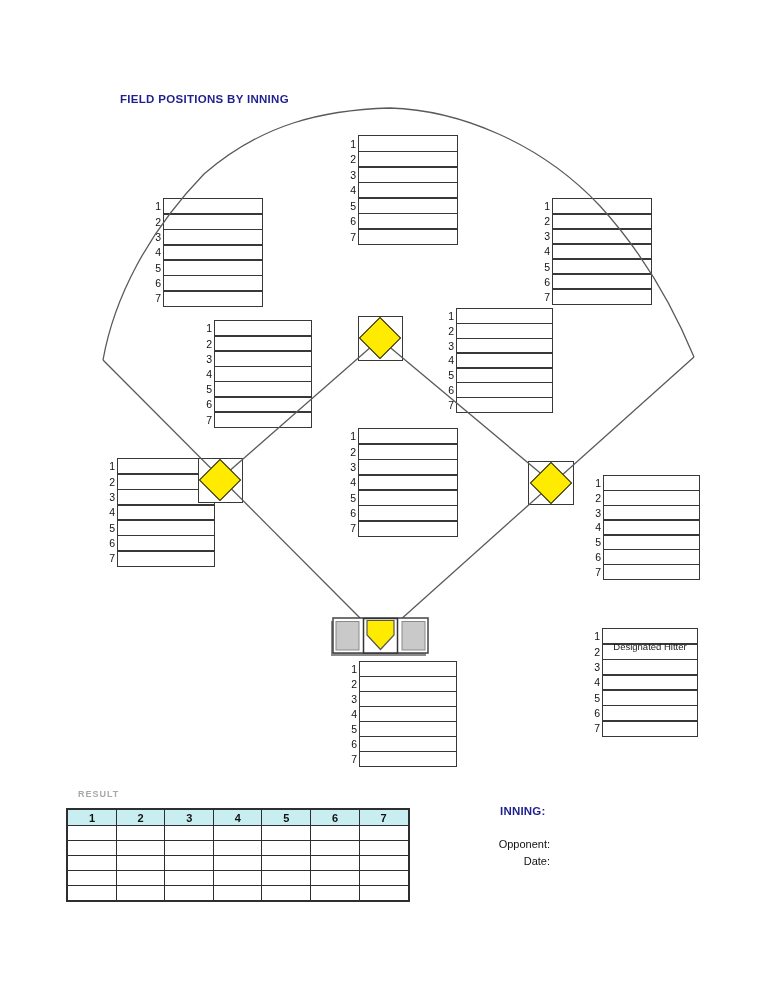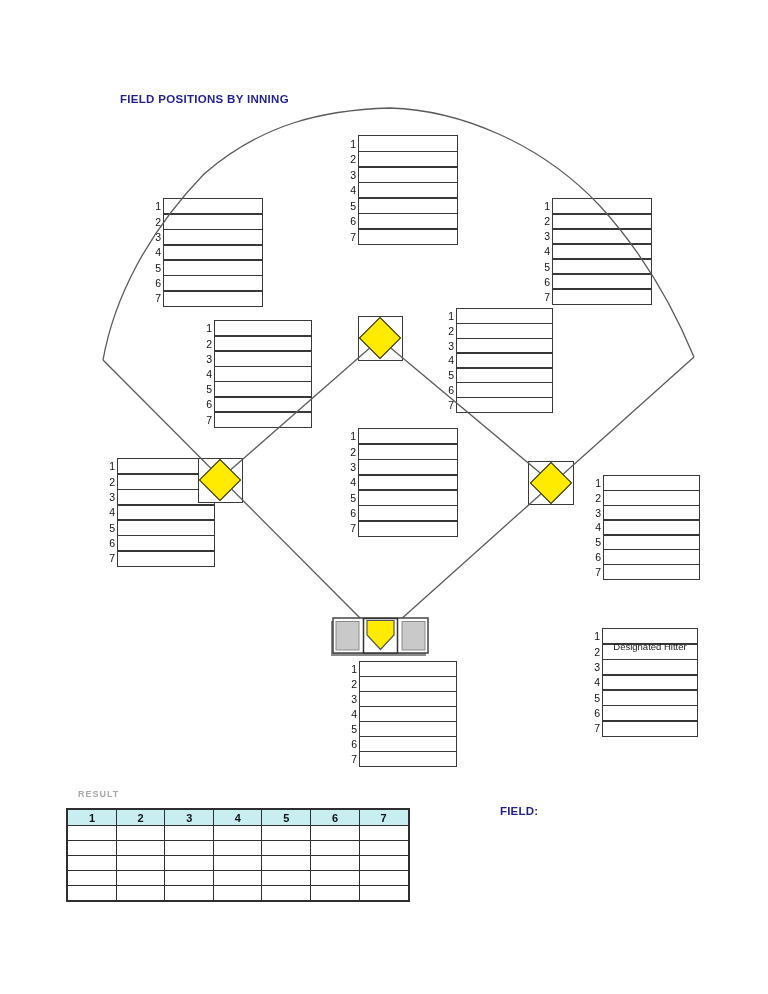--- a/index.html
+++ b/index.html
@@ -427,15 +427,19 @@
         <div class="bcell"></div>
         <div class="bcell"></div>
         <div class="bcell"></div>
         <div class="bcell"></div>
         <div class="bcell"></div>
         <div class="bcell"></div>
         <div class="bcell"></div>
       </div>
     </div>
 
-  <div class="result-label">FIELD:</div>
+  <div class="result-label">INNING:</div>
+  <div class="footer-fields">
+    <div>Opponent:</div>
+    <div>Date:</div>
+  </div>
 
 </div>
 
 </body></html>

